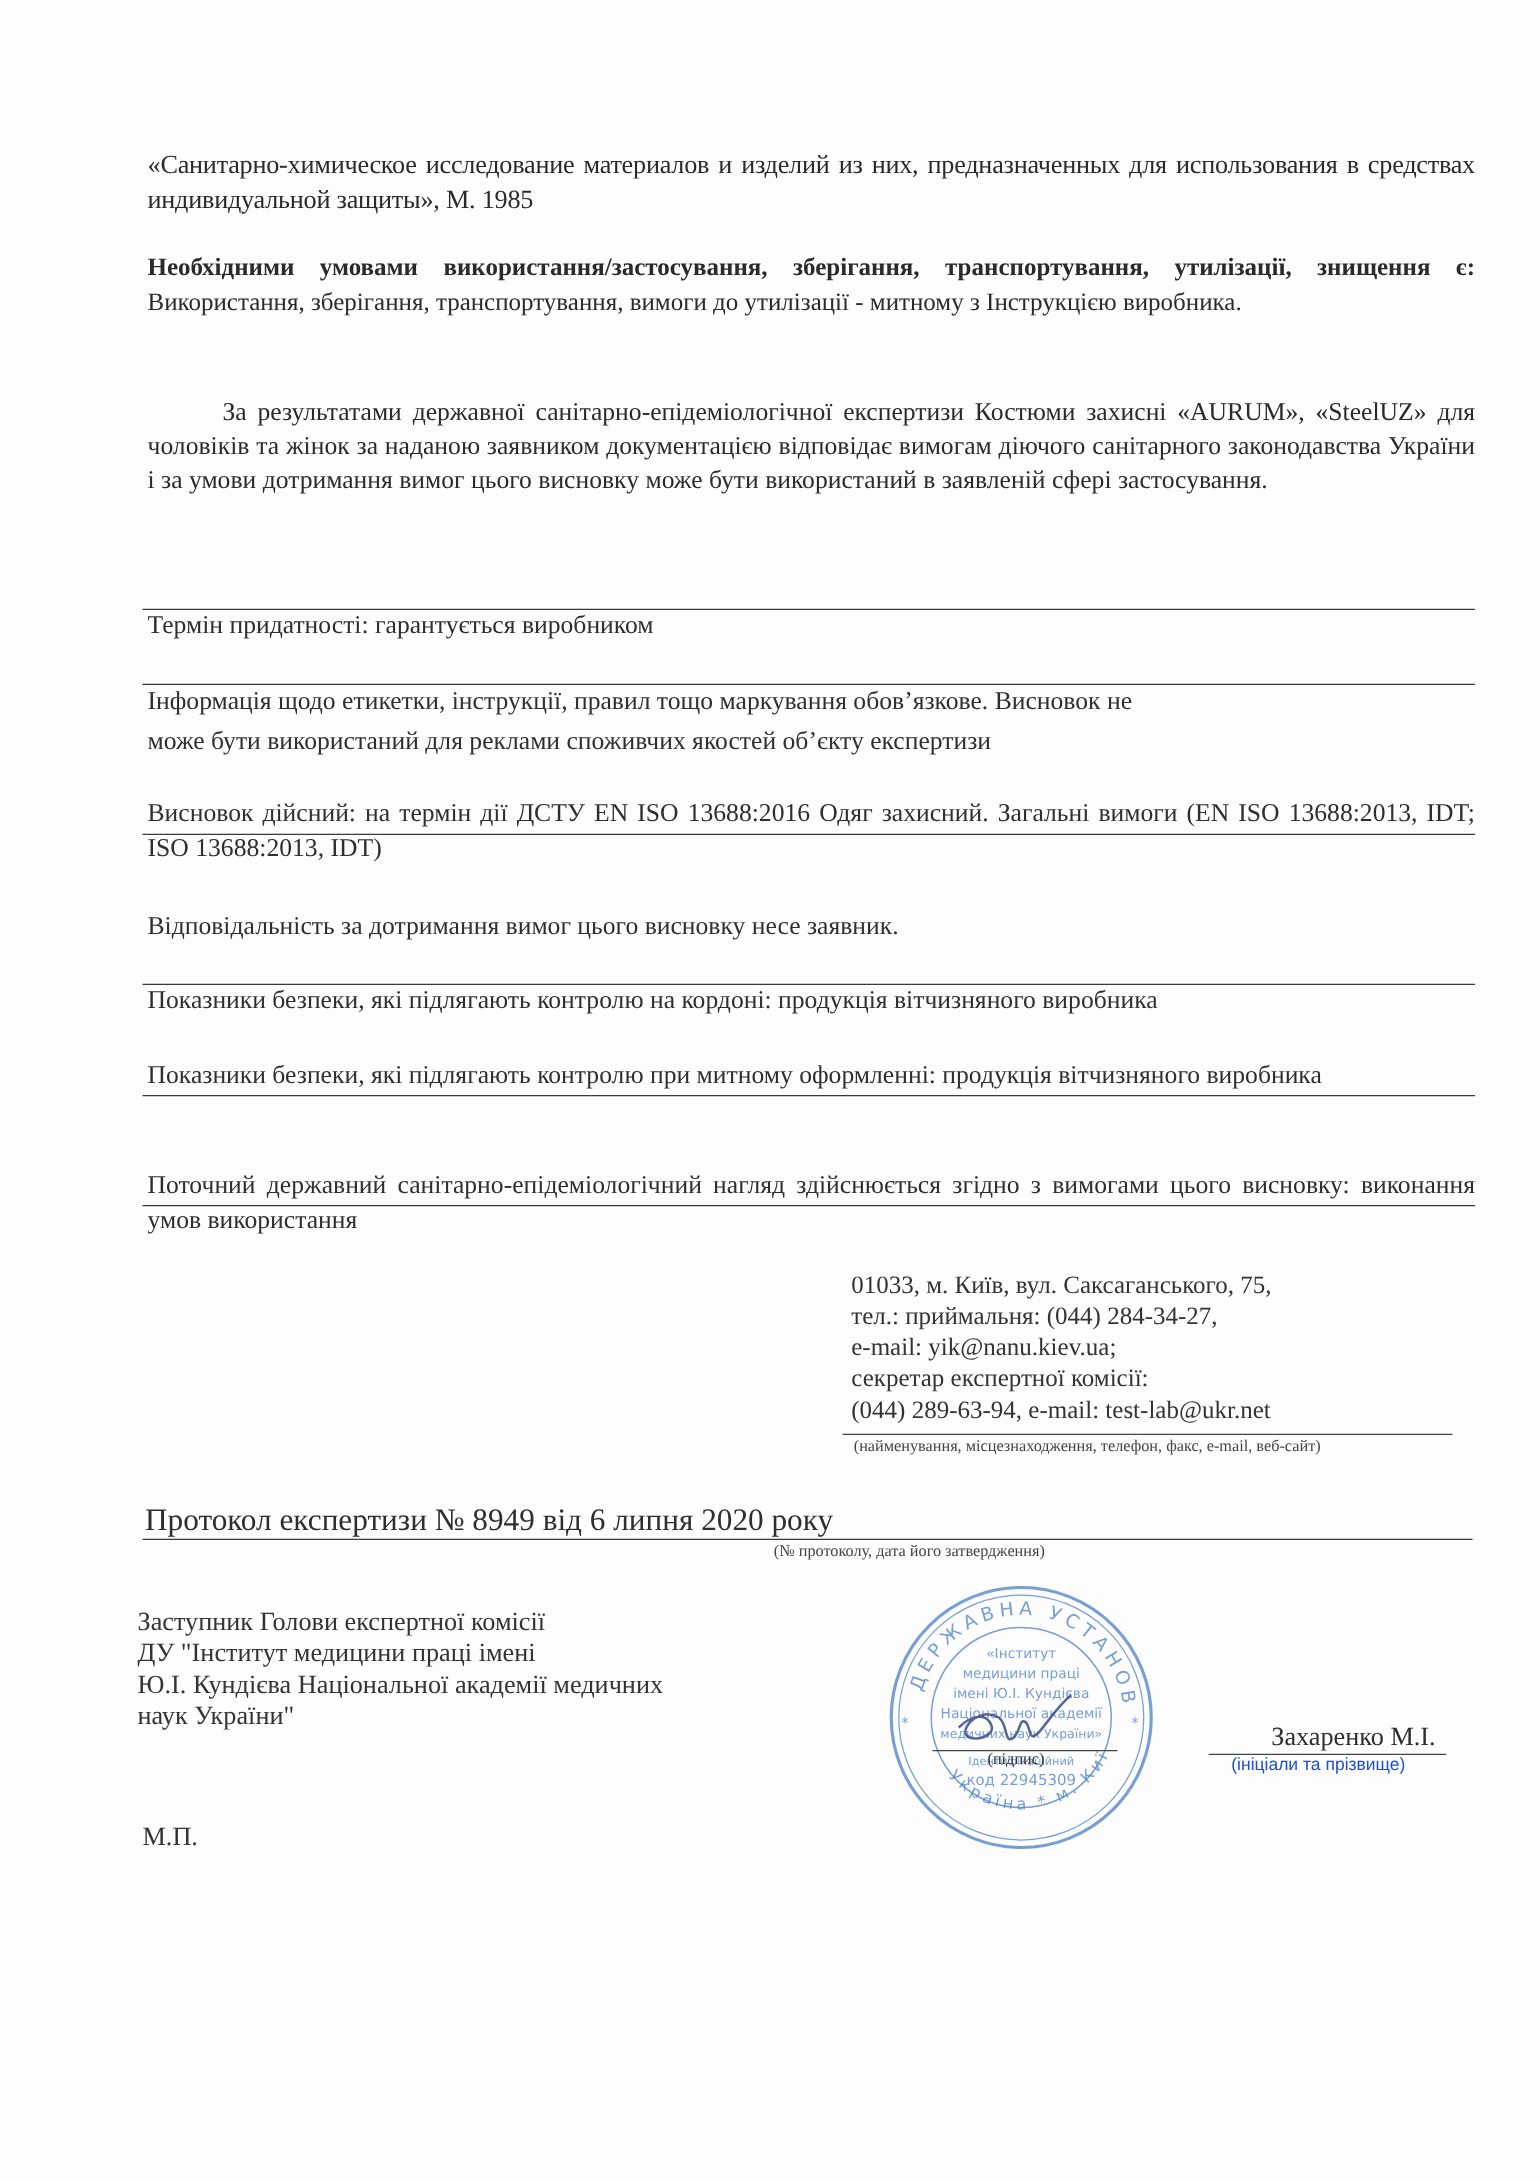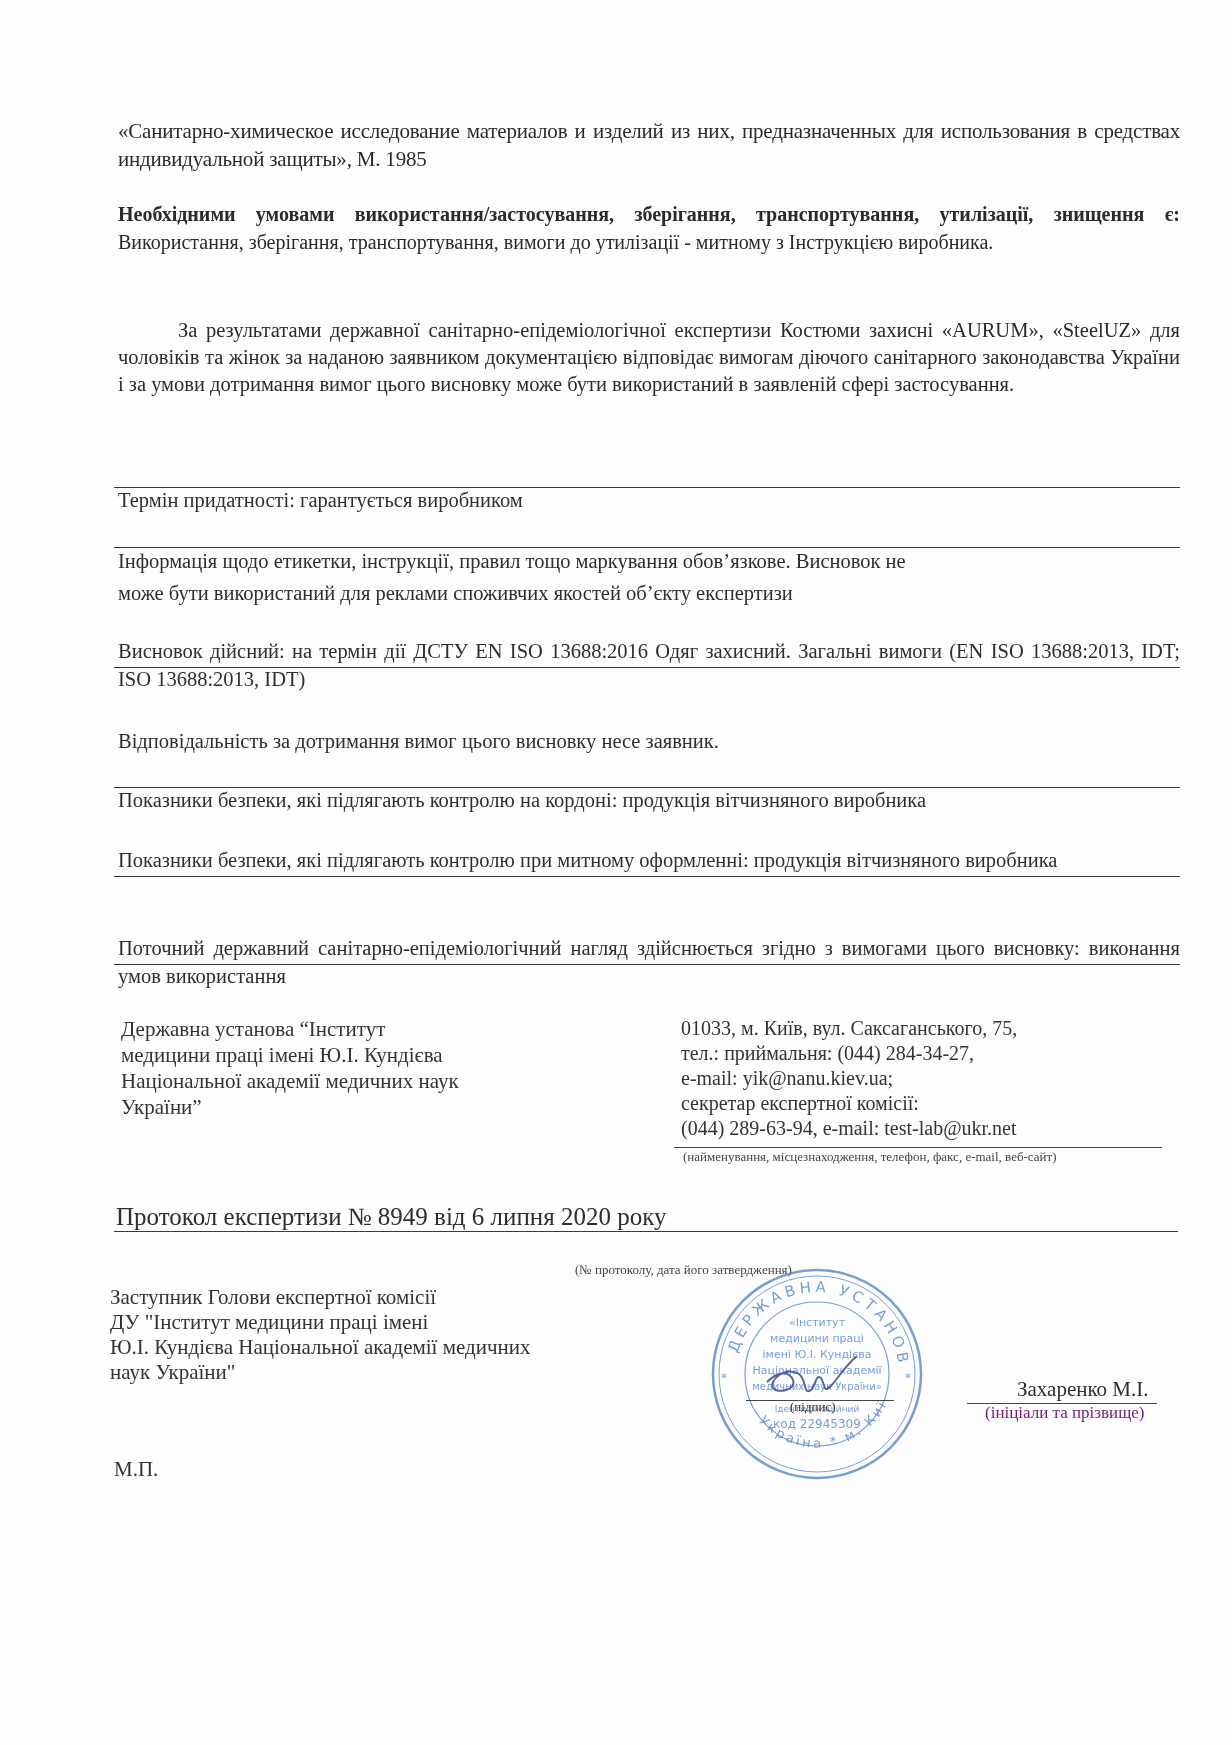--- a/index.html
+++ b/index.html
@@ -99,27 +99,26 @@
     }
     .protocol-rule {
       position: absolute;
       left: 114px;
       top: 1231px;
       width: 1064px;
       border-top: 1.6px solid #3a3a3a;
     }
     .protocol-caption {
       position: absolute;
-      left: 575px;
+      left: 619px;
       top: 1233px;
       font-family: "Liberation Serif", serif;
       font-size: 13px;
       color: #444;
       white-space: nowrap;
-      margin-top: 29px;
     }
 
     .signer {
       position: absolute;
       left: 110px;
       top: 1285px;
       font-family: "Liberation Serif", serif;
       font-size: 21px;
       line-height: 25px;
       color: #333;
@@ -170,23 +169,23 @@
       position: absolute;
       left: 967px;
       top: 1403px;
       width: 190px;
       border-top: 1.4px solid #444;
     }
     .name-caption {
       position: absolute;
       left: 985px;
       top: 1403px;
-      font-family: Liberation Serif, serif;
-      font-size: 17px;
-      color: #701a75;
+      font-family: Liberation Sans, sans-serif;
+      font-size: 14px;
+      color: #1d4ed8;
       white-space: nowrap;
     }
   </style>
 </head>
 <body>
 
 <div class="page">
 
   <div class="block justify p1">«Санитарно-химическое исследование материалов и изделий из них, предназначенных для использования в средствах индивидуальной защиты», М. 1985</div>
 
@@ -208,26 +207,20 @@
 
   <div class="ruled" style="top:758px;">Показники безпеки, які підлягають контролю на кордоні: продукція вітчизняного виробника</div>
   <div class="rule" style="top:787px;"></div>
 
   <div class="ruled justify" style="top:818px;">Показники безпеки, які підлягають контролю при митному оформленні: продукція вітчизняного виробника</div>
   <div class="rule" style="top:876px;"></div>
 
   <div class="ruled justify" style="top:906px;">Поточний державний санітарно-епідеміологічний нагляд здійснюється згідно з вимогами цього висновку: виконання умов використання</div>
   <div class="rule" style="top:964px;"></div>
 
-  <div class="org-left">
-    <div>Державна установа “Інститут</div>
-    <div>медицини праці імені Ю.І. Кундієва</div>
-    <div>Національної академії медичних наук</div>
-    <div>України”</div>
-  </div>
 
   <div class="org-right">
     <span class="line">01033, м. Київ, вул. Саксаганського, 75,</span>
     <span class="line">тел.: приймальня: (044) 284-34-27,</span>
     <span class="line">e-mail: yik@nanu.kiev.ua;</span>
     <span class="line">секретар експертної комісії:</span>
     <span class="line">(044) 289-63-94, e-mail: test-lab@ukr.net</span>
   </div>
   <div class="contact-rule"></div>
   <div class="contact-caption">(найменування, місцезнаходження, телефон, факс, e-mail, веб-сайт)</div>

